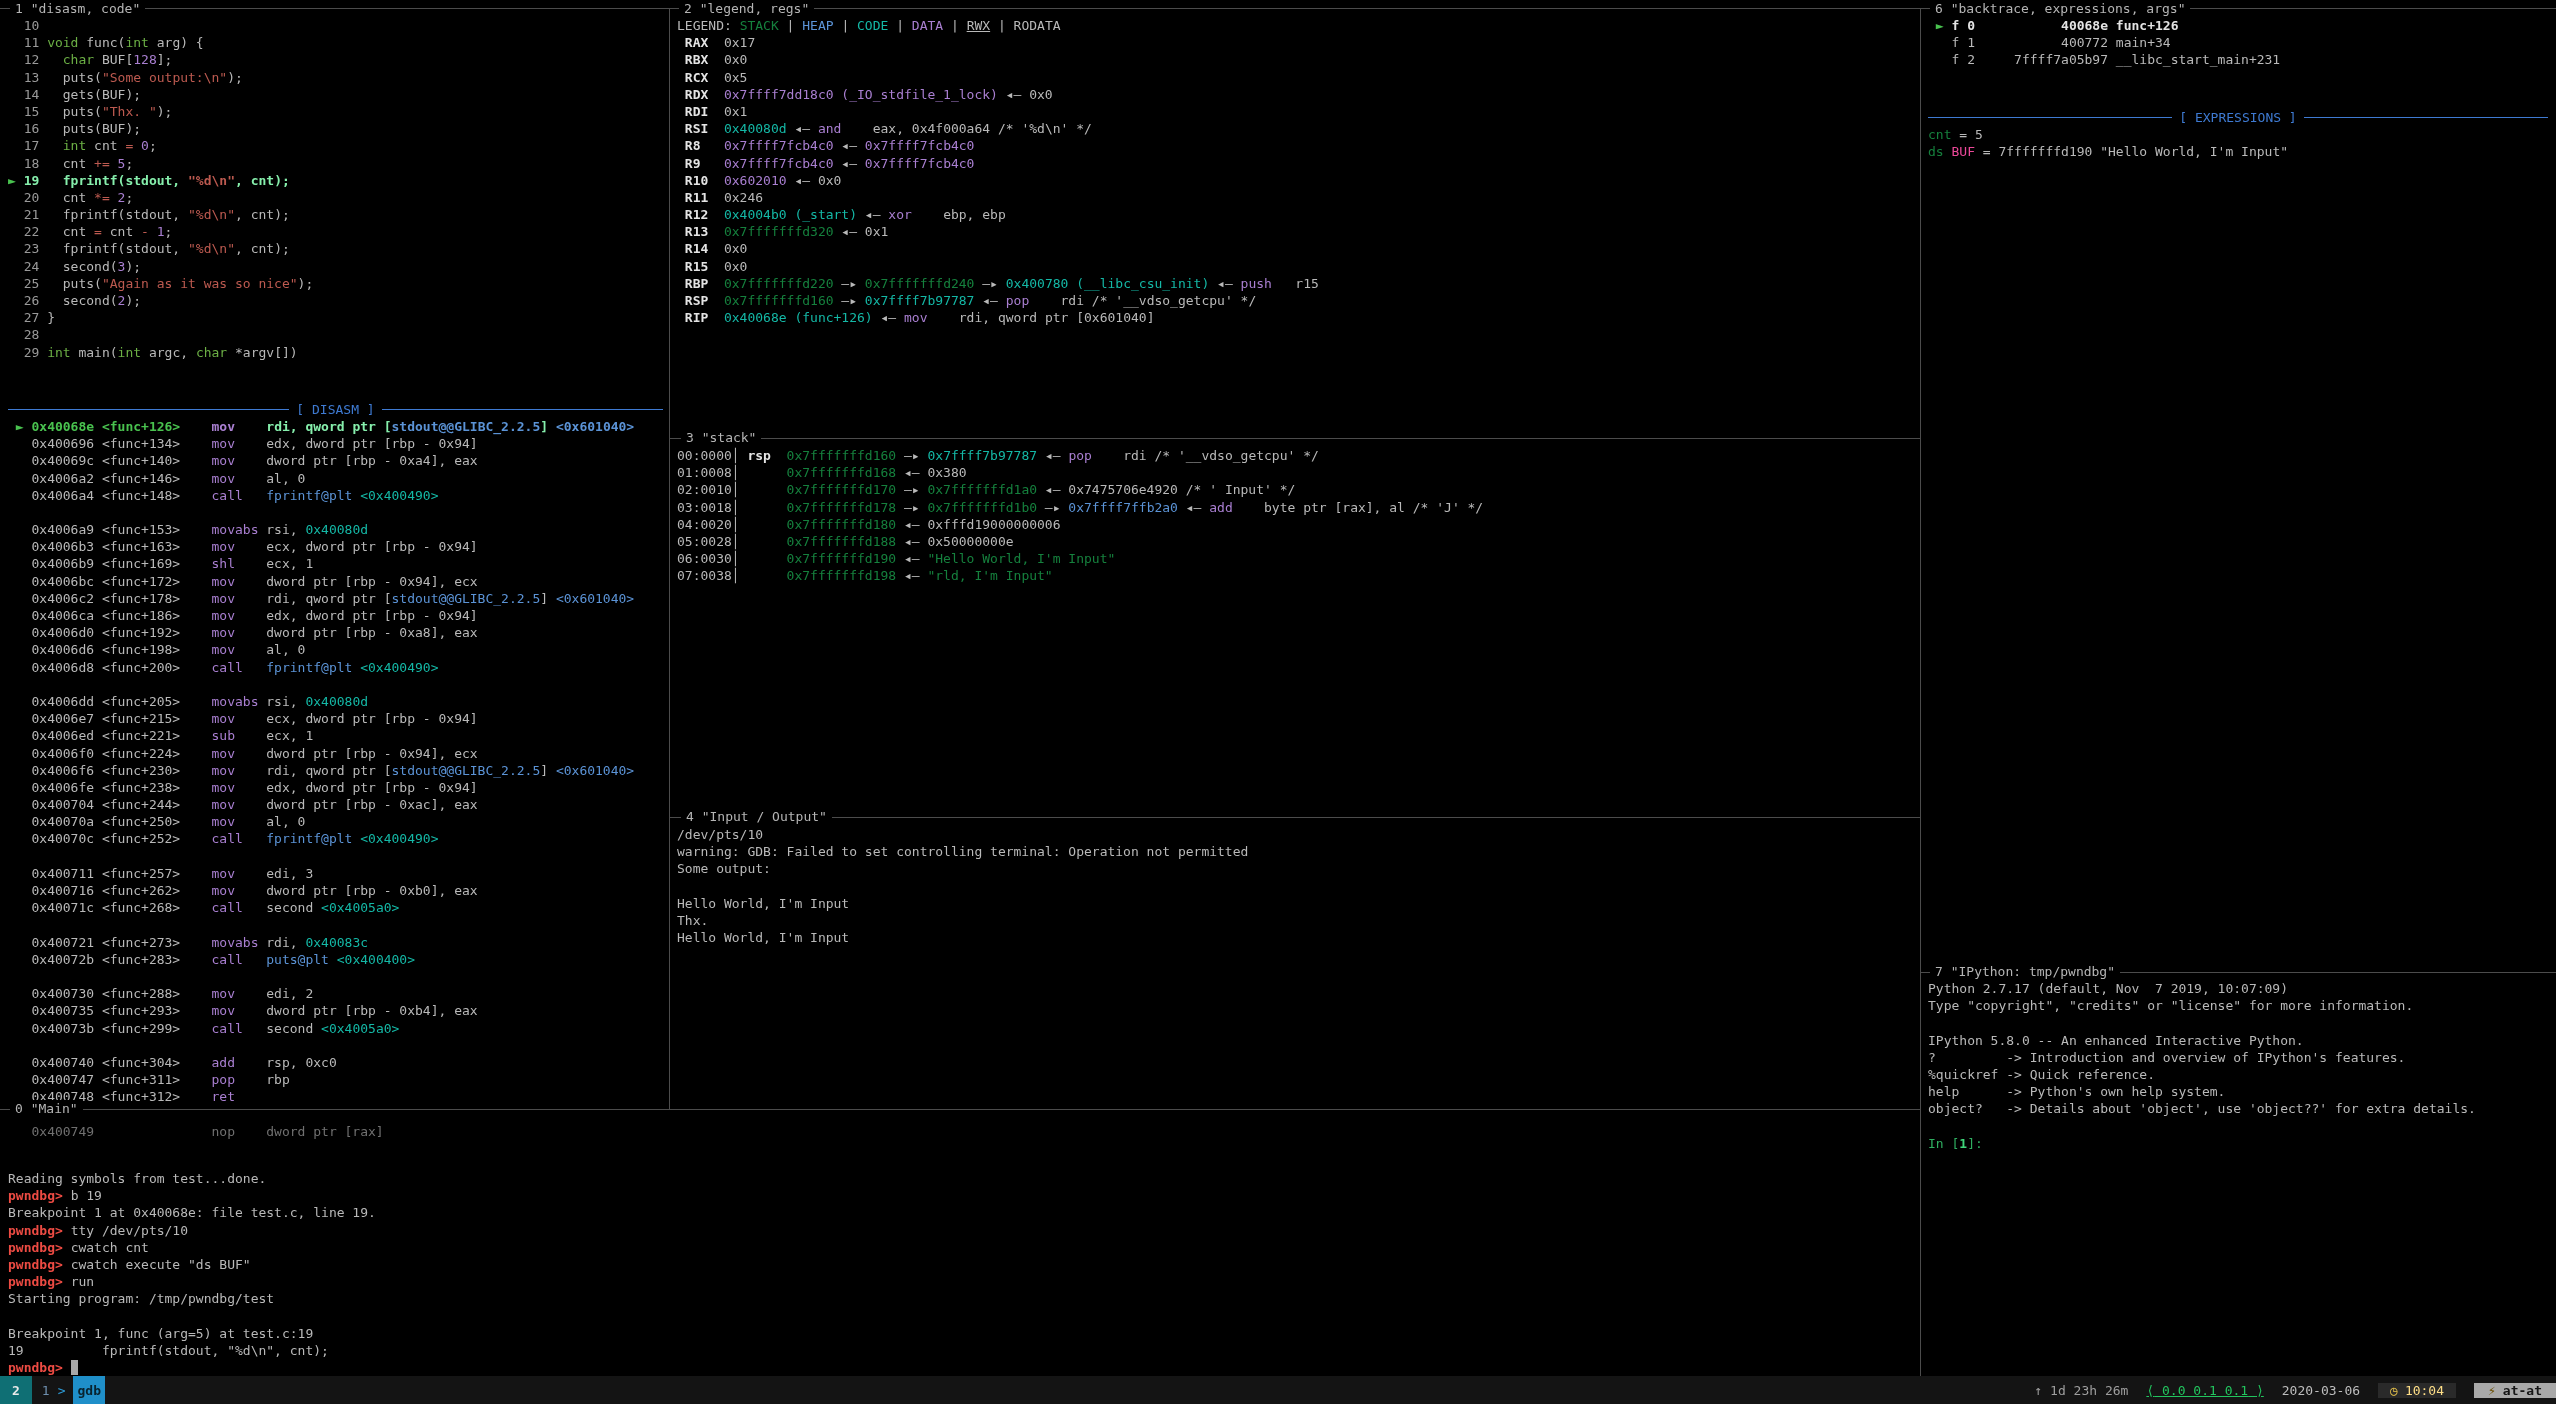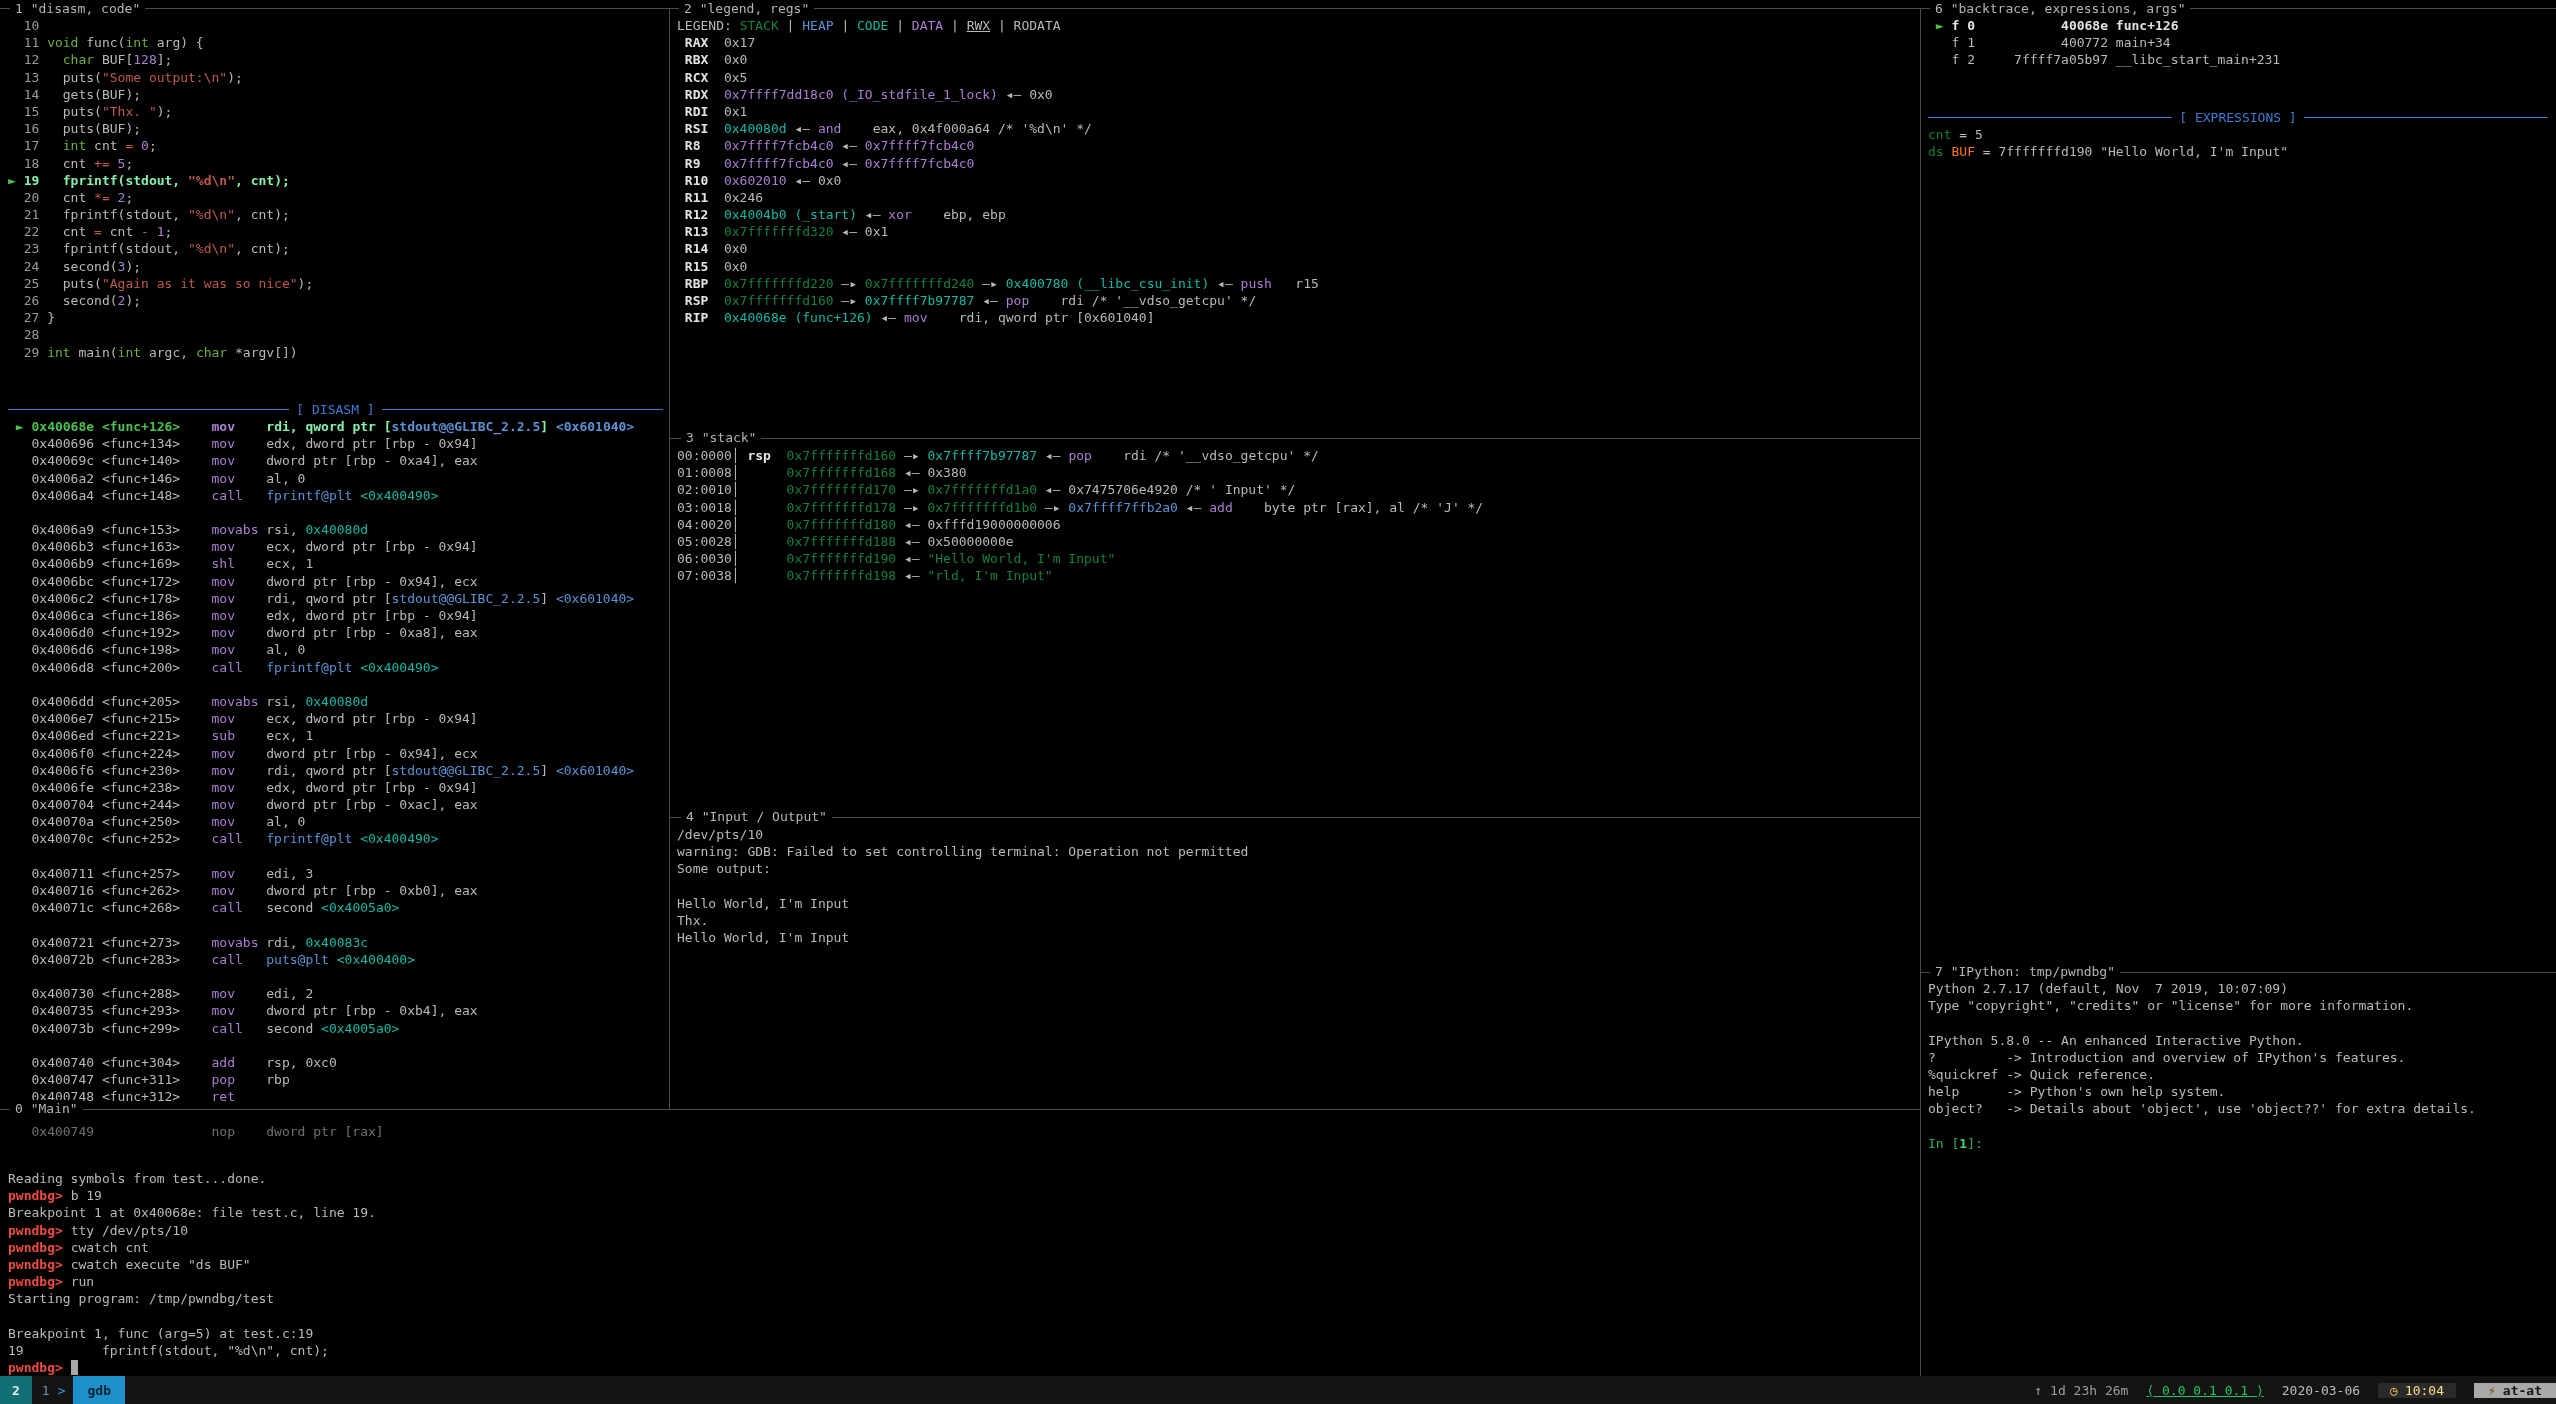--- a/index.html
+++ b/index.html
@@ -16,32 +16,32 @@
 
   .hline { position:absolute; height:1px; background:#4c4c4c; z-index:1; }
   .vline { position:absolute; width:1px; background:#4c4c4c; z-index:1; }
   .ptitle { position:absolute; z-index:2; background:#000; padding:0 5px; color:#b5b5b5; height:17.2px; line-height:17.2px; white-space:pre; }
 
   .c-w{color:#b9b9b9} .c-W{color:#e4e4e4;font-weight:bold} .c-e{color:#86efac}
   .c-dim{color:#707070} .c-num{color:#9a9a9a}
   .c-k{color:#6cb045} .c-st{color:#bd5a50} .c-n{color:#a97fd1}
   .c-g{color:#49c24f} .c-G{color:#49c24f;font-weight:bold}
   .c-r{color:#14b8a6} .c-y{color:#15803d} .c-p{color:#a97fd1}
-  .c-bl{color:#5b93d6} .c-c{color:#f97316}
+  .c-bl{color:#5b93d6} .c-c{color:#ec4899}
   .c-pr{color:#ed4b43;font-weight:bold}
   .c-ip{color:#2fae60} .c-ipb{color:#3fd57a;font-weight:bold}
   .c-rwx{color:#b9b9b9;text-decoration:underline}
   .c-cur{background:#a8a8a8}
 
   .statusbar { position:absolute; left:0; top:1376px; width:2556px; height:28px;
     background:#141414; display:flex; align-items:center; color:#8f8f8f; z-index:3; }
   .sb-sess { background:#0f6f74; color:#eaeaea; padding:0 12px; font-weight:bold; height:100%; display:flex; align-items:center; }
   .sb-idx { color:#6e8fae; margin-left:10px; }
   .sb-chev { color:#2e9bd6; margin:0 8px; }
-  .sb-win { background:#1f8fc9; color:#08232f; padding:0 14px; font-weight:bold; height:100%; display:flex; align-items:center; }
+  .sb-win { background:#1f8fc9; color:#08232f; padding:0 4px; font-weight:bold; height:100%; display:flex; align-items:center; }
   .sb-right { margin-left:auto; display:flex; align-items:center; gap:18px; }
   .sb-up { color:#9e9e9e; }
   .sb-load { color:#22c55e;text-decoration:underline; }
   .sb-date { color:#bdbdbd; }
   .sb-time { background:#2a2a2a; padding:0 12px; height:100%; display:flex; align-items:center; gap:7px; color:#ffdf87; }
   .ic-clock { color:#e8c34a; }
   .sb-host { background:#a9a9a9; color:#161616; padding:0 14px; height:100%; display:flex; align-items:center; gap:7px; font-weight:bold; }
   .ic-power { color:#6b4e00; }
 </style>
 </head>

